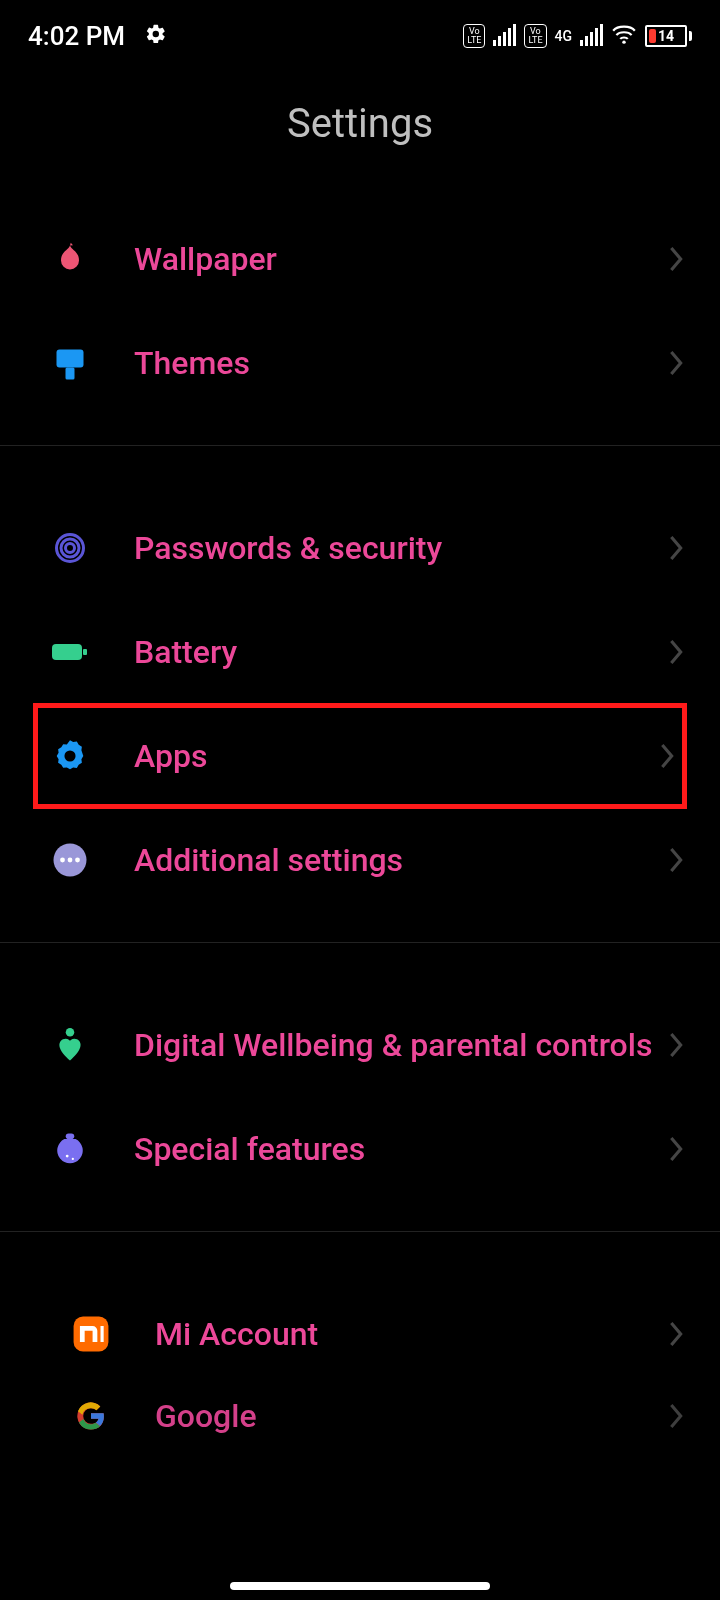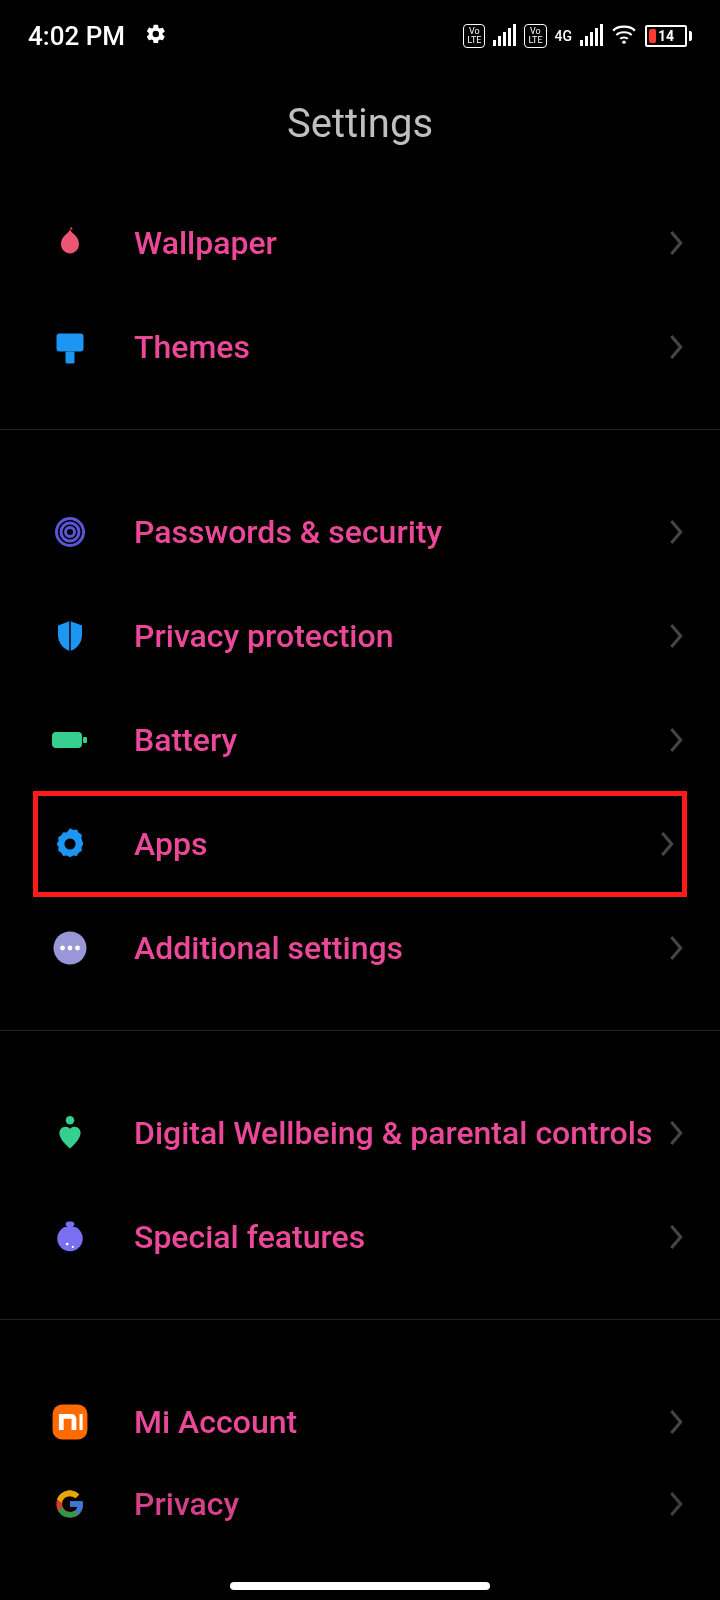--- a/index.html
+++ b/index.html
@@ -11,24 +11,24 @@
   .volte-badge span { display:block; font-size:9px; line-height:9px;}
   .signal { display: inline-flex; align-items: flex-end; gap: 2px; height: 20px; }
   .signal i { width: 3px; background: #fff; display: inline-block; }
   .signal i:nth-child(1){height:6px}.signal i:nth-child(2){height:10px}.signal i:nth-child(3){height:14px}.signal i:nth-child(4){height:18px}.signal i:nth-child(5){height:22px}
   .net-label { font-size: 14px; line-height: 12px; display:inline-flex; flex-direction:column; align-items:center;}
   .battery { display: inline-flex; align-items: center; }
   .battery-body { width: 42px; height: 22px; border: 2px solid #fff; border-radius: 2px; position: relative; display:flex; align-items:center; padding:0 2px;}
   .battery-fill { position: absolute; left: 2px; top: 2px; bottom: 2px; width: 7px; background: #ff3b30; border-radius: 2px; }
   .battery-text { position: relative; width: 100%; text-align: center; font-size: 14px; font-weight: 700; color:#fff;}
   .battery-tip { width: 3px; height: 10px; background: #fff; border-radius: 0 2px 2px 0; margin-left:2px;}
-  .page-title { text-align: center; font-size: 40px; font-weight: 400; color: #bfbfbf; margin-top: 40px; margin-bottom: 44px; }
+  .page-title { text-align: center; font-size: 40px; font-weight: 400; color: #bfbfbf; margin-top: 40px; margin-bottom: 60px; }
   .list { padding: 0 0px; }
   .group { border-bottom: 1px solid #222; padding: 0 0 30px 0; margin-bottom: 50px; }
-  .group:last-child { border-bottom: none; }
+  .group:last-child { border-bottom: none; margin-left: 21px; }
   .row { display: flex; align-items: center; padding: 24px 36px 24px 50px; min-height: 104px; position: relative; }
   .row.highlight { outline: 5px solid #ff1a1a; outline-offset: -4px; margin: 0 34px; padding-left: 16px; padding-right: 11px;}
   .icon-wrap { width: 40px; height: 40px; display: flex; align-items: center; justify-content: center; flex-shrink: 0; }
   .label { flex: 1; font-size: 32px; font-weight: 500; color: #ec4899; margin-left: 44px; line-height: 1.25; }
   .chevron { width: 16px; height: 28px; flex-shrink: 0; opacity: 0.45; }
   .nav-bar { position: absolute; bottom: 10px; left: 50%; transform: translateX(-50%); width: 260px; height: 8px; background: #fff; border-radius: 4px; }
 </style>
 </head>
 <body>
 
@@ -123,32 +123,20 @@
             <circle cx="12" cy="12" r="3"></circle>
           </svg>
       </span>
       <span class="label">Passwords &amp; security</span>
       <svg class="chevron" viewBox="0 0 10 18" fill="none" stroke="#9a9a9a" stroke-width="2">
           <path d="M2 2 L8 9 L2 16"></path>
         </svg>
     </div>
     <div class="row">
       <span class="icon-wrap">
-        <svg width="36" height="36" viewBox="0 0 24 24" fill="#1b97f3">
-            <path d="M12 2 L20 5 V11 C20 17 16 21 12 22 C8 21 4 17 4 11 V5 Z"></path>
-            <path d="M12 2 V22" stroke="#000" stroke-width="1"></path>
-          </svg>
-      </span>
-      <span class="label">Privacy protection</span>
-      <svg class="chevron" viewBox="0 0 10 18" fill="none" stroke="#9a9a9a" stroke-width="2">
-          <path d="M2 2 L8 9 L2 16"></path>
-        </svg>
-    </div>
-    <div class="row">
-      <span class="icon-wrap">
         <svg width="40" height="28" viewBox="0 0 40 24" fill="#35cf8e">
             <rect x="2" y="4" width="30" height="16" rx="4"></rect>
             <rect x="33" y="9" width="4" height="6" rx="1"></rect>
           </svg>
       </span>
       <span class="label">Battery</span>
       <svg class="chevron" viewBox="0 0 10 18" fill="none" stroke="#9a9a9a" stroke-width="2">
           <path d="M2 2 L8 9 L2 16"></path>
         </svg>
     </div>
@@ -224,21 +212,21 @@
     </div>
     <div class="row" style="opacity:0.9; height:60px; min-height:60px; overflow:hidden;">
       <span class="icon-wrap">
         <svg width="36" height="36" viewBox="0 0 24 24">
             <path fill="#EA4335" d="M12 10.2v3.6h5c-.4 2-2.2 3.4-5 3.4A5.2 5.2 0 1 1 12 6.8c1.4 0 2.7.5 3.6 1.4l2.6-2.6A9 9 0 1 0 12 21c5.2 0 8.6-3.6 8.6-8.7 0-.7-.1-1.4-.2-2.1H12z"></path>
             <path fill="#FBBC05" d="M3.3 8.9l3 2.2A5.2 5.2 0 0 1 12 6.8c1.4 0 2.7.5 3.6 1.4l2.6-2.6A9 9 0 0 0 3.3 8.9z"></path>
             <path fill="#34A853" d="M12 21c2.4 0 4.5-.8 6-2.2l-2.9-2.3c-.8.6-2 1-3.1 1A5.2 5.2 0 0 1 7 14l-3 2.3A9 9 0 0 0 12 21z"></path>
             <path fill="#4285F4" d="M20.6 12.3c0-.7-.1-1.4-.2-2.1H12v3.6h5c-.2 1-.8 1.9-1.8 2.6l2.9 2.3c1.7-1.6 2.5-4 2.5-6.4z"></path>
           </svg>
       </span>
-      <span class="label">Privacy</span>
+      <span class="label">Google</span>
       <svg class="chevron" viewBox="0 0 10 18" fill="none" stroke="#9a9a9a" stroke-width="2">
           <path d="M2 2 L8 9 L2 16"></path>
         </svg>
     </div>
   </div>
 
 </div>
 
 <div class="nav-bar"></div>
 

